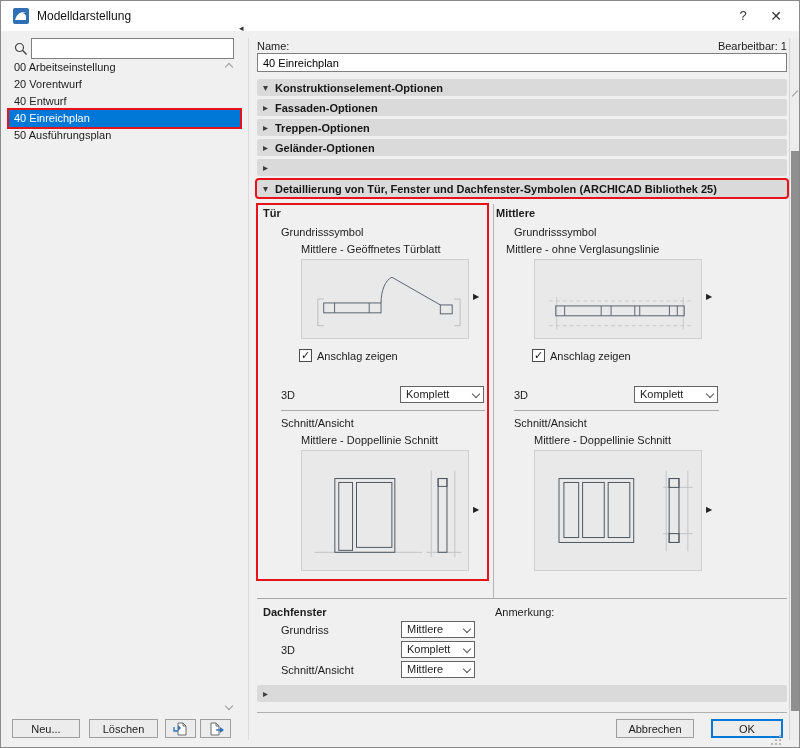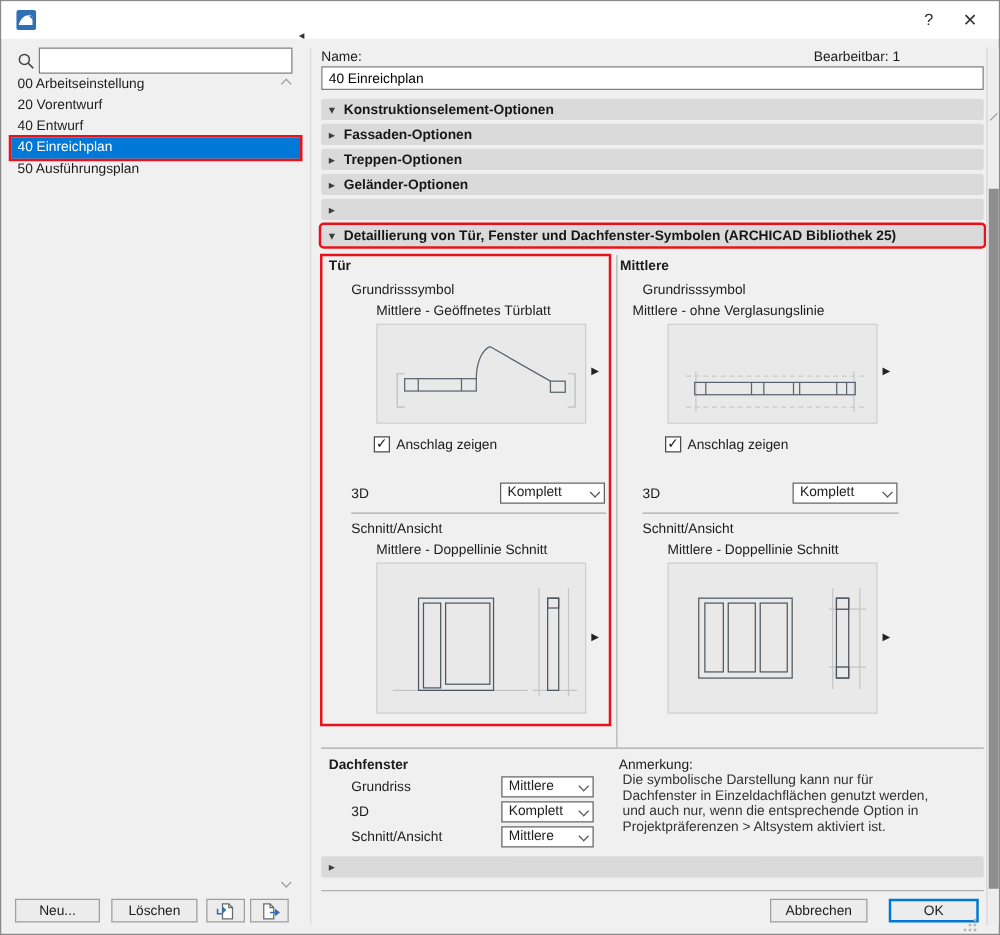--- a/index.html
+++ b/index.html
@@ -51,20 +51,21 @@
 <body>
 
 <div class="dialog">
 
   <div class="titlebar">
     <svg class="app-icon" viewBox="0 0 16 16">
       <rect x="0" y="0" width="16" height="16" rx="2" fill="#2f6fb5"></rect>
       <path d="M2,12 C4,5 9,3 13,5 L13,12 Z" fill="#ffffff"></path>
       <path d="M9,5 a4,4 0 0 1 4,4 L13,5 Z" fill="#1a4f8f"></path>
     </svg>
+    <span class="title">Modelldarstellung</span>
     <span class="tb-btn help-btn">?</span>
     <span class="tb-btn close-btn">✕</span>
   </div>
 
   <svg class="search-icon" viewBox="0 0 14 14">
     <circle cx="5.5" cy="5.5" r="4" fill="none" stroke="#444" stroke-width="1.2"></circle>
     <line x1="8.6" y1="8.6" x2="12.6" y2="12.6" stroke="#444" stroke-width="1.4"></line>
   </svg>
   <input class="search-input" value="" style="">
 
@@ -74,21 +75,21 @@
   <div class="list-item selected" style="top:109px">40 Einreichplan</div>
   <div class="list-item" style="top:126px">50 Ausführungsplan</div>
 
   <span class="chev up" style="left:224px;top:61px"></span>
   <span class="chev down" style="left:224px;top:700px"></span>
 
   <div class="splitter"></div>
   <span class="collapse-tri">◂</span>
 
   <span class="lbl" style="left:256px;top:39px">Name:</span>
-  <span class="lbl" style="left:650px;top:39px;width:136px;text-align:left">Bearbeitbar: 1</span>
+  <span class="lbl" style="left:650px;top:39px;width:136px;text-align:right">Bearbeitbar: 1</span>
   <input class="name-input" value="40 Einreichplan" style="">
 
   <div class="sec" style="top:78px">
     <span class="arr">▾</span>
     <span>Konstruktionselement-Optionen</span>
   </div>
   <div class="sec" style="top:98px">
     <span class="arr">▸</span>
     <span>Fassaden-Optionen</span>
   </div>
@@ -240,21 +241,20 @@
     <span>Komplett</span>
     <span class="ddchev"></span>
   </div>
   <span class="lbl" style="left:280px;top:663px">Schnitt/Ansicht</span>
   <div class="dd" style="left:400px;top:660px;width:74px">
     <span>Mittlere</span>
     <span class="ddchev"></span>
   </div>
 
   <span class="lbl" style="left:494px;top:605px">Anmerkung:</span>
-  <div class="note">Die symbolische Darstellung kann nur für Dachfenster in Einzeldachflächen genutzt werden, und auch nur, wenn die entsprechende Option in Projektpräferenzen &gt; Altsystem aktiviert ist.</div>
 
   <div class="sec" style="top:684px">
     <span class="arr">▸</span>
   </div>
 
   <div class="hline" style="left:256px;top:711px;width:530px;background:#b0b0b0"></div>
 
   <button class="btn" style="left:11px;width:68px">Neu...</button>
   <button class="btn" style="left:88px;width:69px">Löschen</button>
   <div class="iconbtn" style="left:164px">

